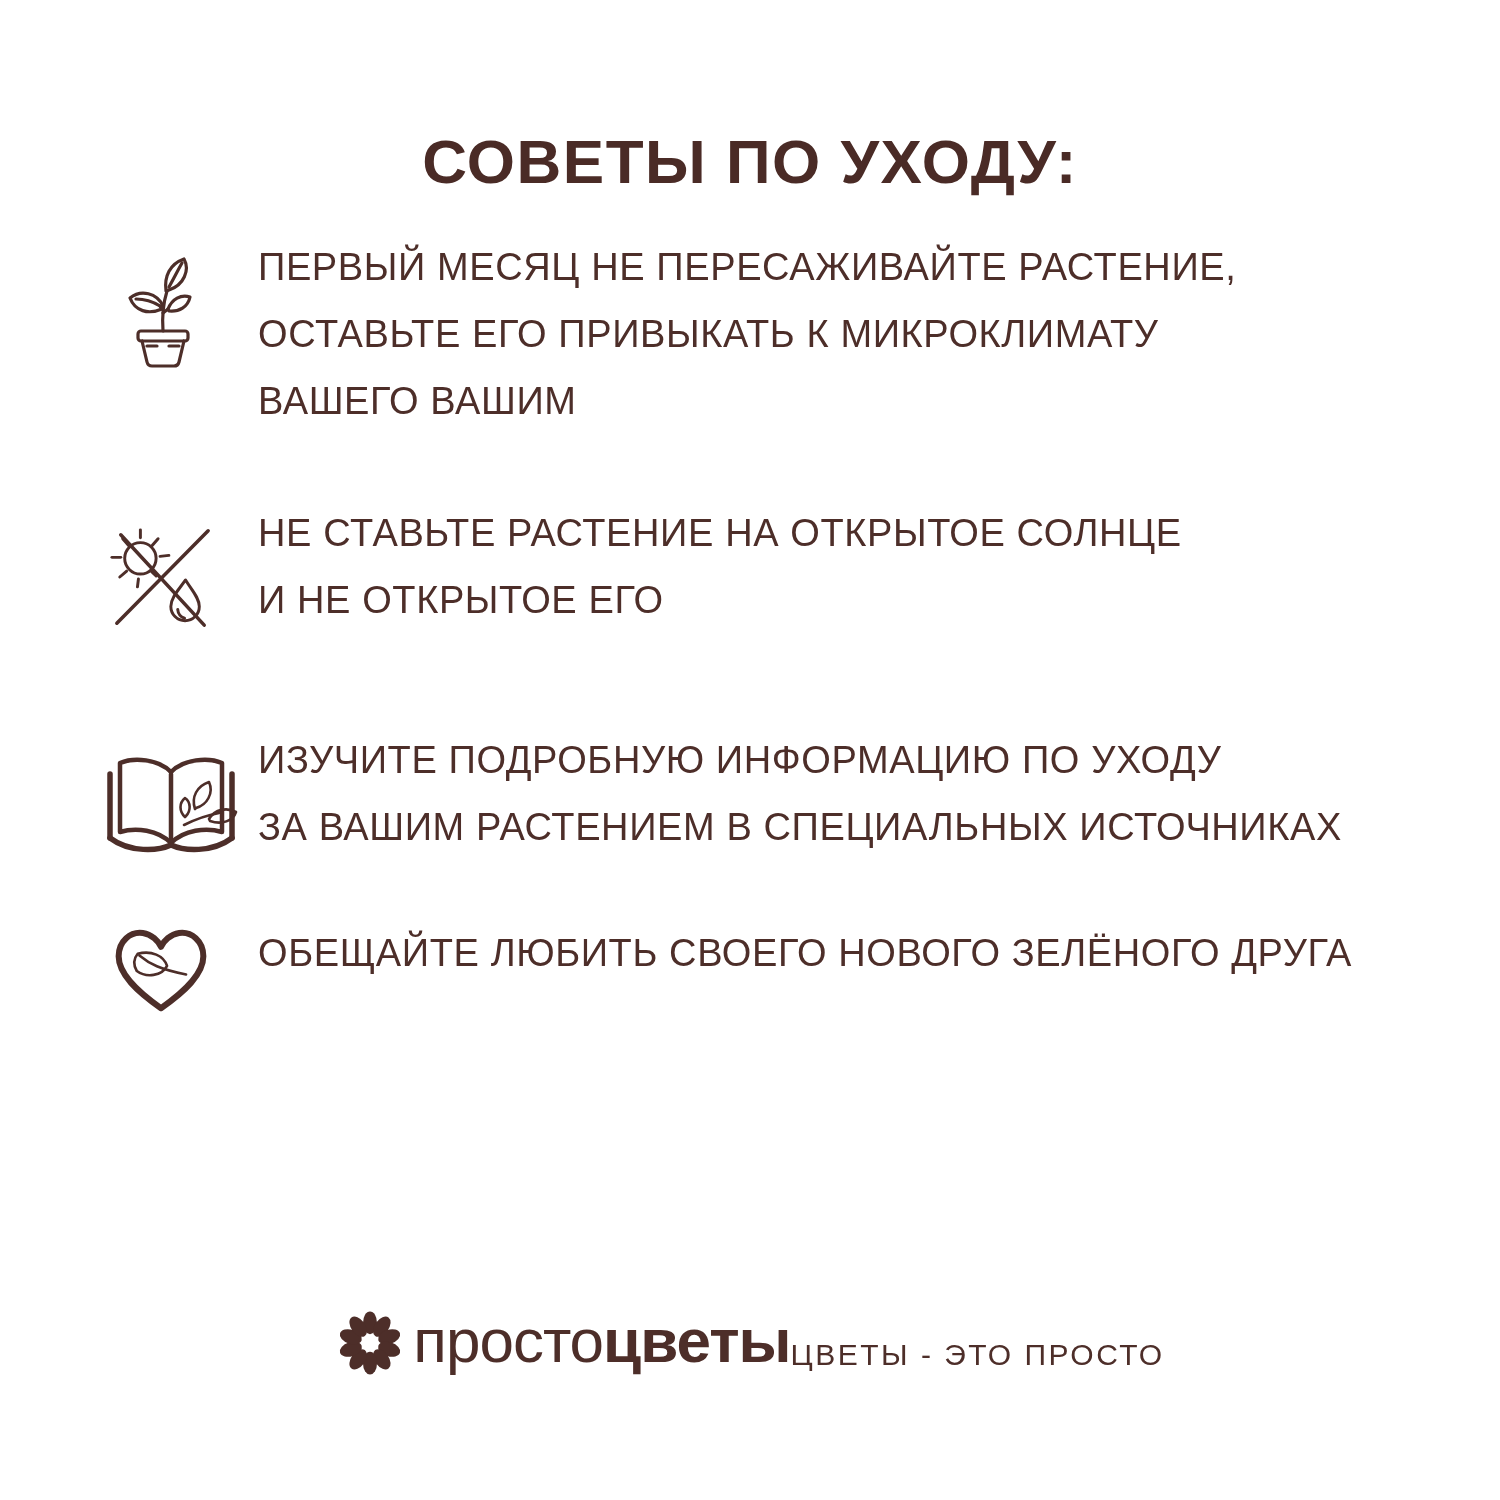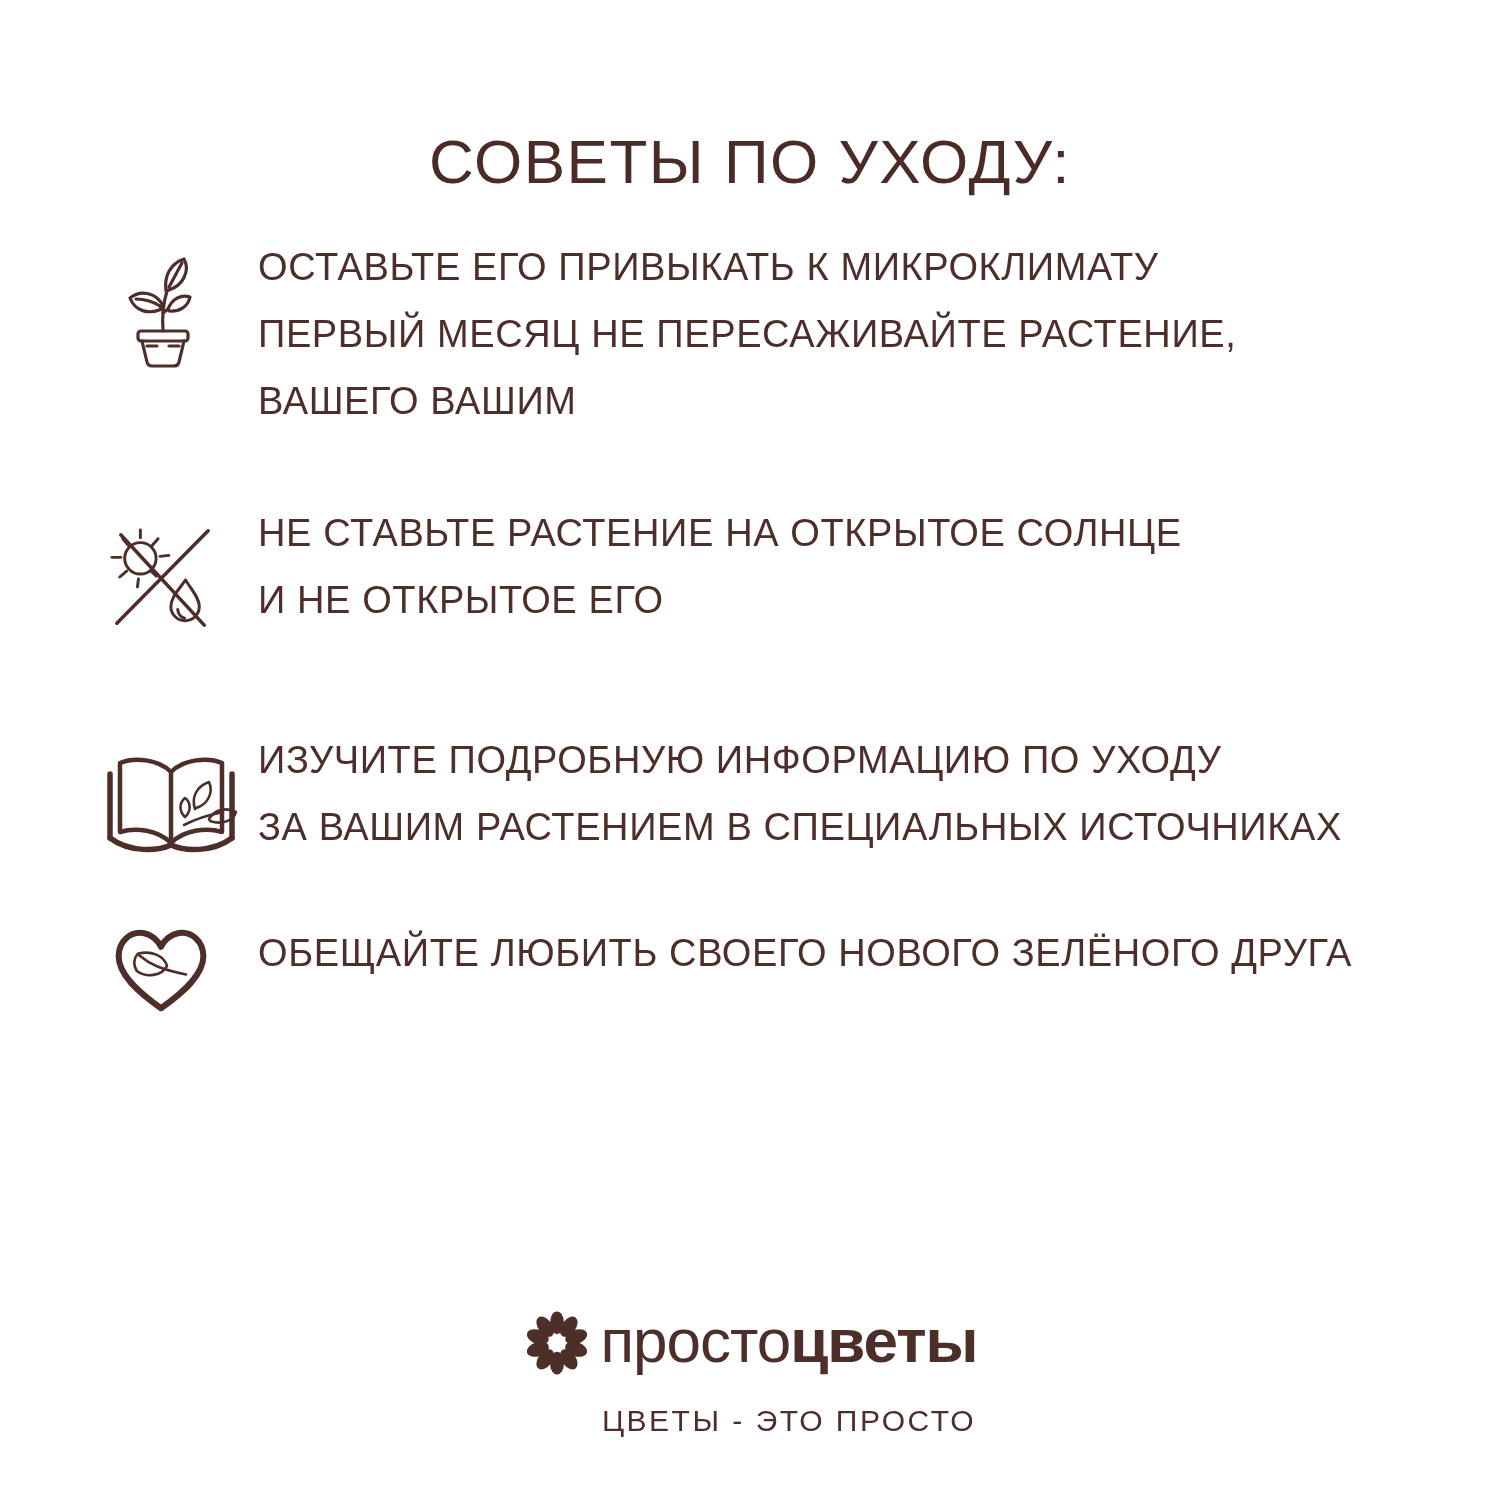--- a/index.html
+++ b/index.html
@@ -2,21 +2,21 @@
 <html><head>
 <meta charset="utf-8">
 <style>
   html,body{margin:0;padding:0;}
   body{
     width:1500px;height:1500px;background:#ffffff;position:relative;
     font-family:"Liberation Sans", sans-serif;color:#4d2e29;overflow:hidden;
   }
   .title{
     position:absolute;top:84px;left:0;width:1500px;text-align:center;
-    font-size:62px;font-weight:normal;letter-spacing:1.5px;color:#4a2b26;
+    font-size:62px;font-weight:bold;letter-spacing:1.5px;color:#4a2b26;
   }
   .tip-icon{position:absolute;}
   .tip-icon svg{display:block;width:100%;height:100%;}
   .tip-text{
     position:absolute;left:258px;font-size:38px;line-height:67px;
     letter-spacing:0.6px;color:#4d2e29;white-space:nowrap;
   }
   .tip-text div{height:67px;}
   #tip1-text{top:234px;}
   #tip2-text{top:500px;}
@@ -25,21 +25,21 @@
   #tip1-icon{left:123px;top:256px;width:80px;height:114px;}
   #tip2-icon{left:108px;top:521px;width:108px;height:112px;}
   #tip3-icon{left:96px;top:752px;width:150px;height:110px;}
   #tip4-icon{left:110px;top:924px;width:102px;height:94px;}
   .logo{
     position:absolute;top:1306px;left:0;width:1500px;
     display:flex;justify-content:center;align-items:flex-start;
   }
   .logo-flower{width:70px;height:70px;margin-right:8px;margin-top:2px;flex:0 0 auto;}
   .logo-flower svg{display:block;width:100%;height:100%;}
-  .logo-textcol{display:flex;flex-direction:column;align-items:center;}
+  .logo-textcol{display:flex;flex-direction:row;align-items:center;}
   .logo-wordmark{font-size:62px;line-height:70px;letter-spacing:-1px;color:#4d2e29;}
   .logo-wordmark .w-reg{font-weight:500;}
   .logo-wordmark .w-bold{font-weight:bold;}
   .logo-tagline{
     font-size:30px;letter-spacing:2.5px;margin-top:28px;color:#4d2e29;white-space:nowrap;
   }
   .stroke{fill:none;stroke:#4d2e29;stroke-linecap:round;stroke-linejoin:round;}
 </style>
 </head>
 <body>
@@ -58,22 +58,22 @@
       <path d="M40 57 L45 53"></path>
       <path d="M40 53 L37 50"></path>
       <rect x="15" y="75" width="50" height="10" rx="3"></rect>
       <path d="M19 85 L24 106 Q25 110 29 110 L51 110 Q55 110 56 106 L61 85"></path>
       <path d="M24 90 L34 90"></path>
       <path d="M46 90 L56 90"></path>
     </g>
   </svg>
 </div>
 <div class="tip-text" id="tip1-text">
+  <div>ПЕРВЫЙ МЕСЯЦ НЕ ПЕРЕСАЖИВАЙТЕ РАСТЕНИЕ,</div>
   <div>ОСТАВЬТЕ ЕГО ПРИВЫКАТЬ К МИКРОКЛИМАТУ</div>
-  <div>ПЕРВЫЙ МЕСЯЦ НЕ ПЕРЕСАЖИВАЙТЕ РАСТЕНИЕ,</div>
   <div>ВАШЕГО ВАШИМ</div>
 </div>
 
 <div class="tip-icon" id="tip2-icon">
   <svg viewBox="0 0 110 112" xmlns="http://www.w3.org/2000/svg">
     <g class="stroke" stroke-width="3">
       <circle cx="33" cy="37" r="16"></circle>
       <path d="M33 16 L33 8"></path>
       <path d="M45 24 L51 17"></path>
       <path d="M53 35 L62 34"></path>

